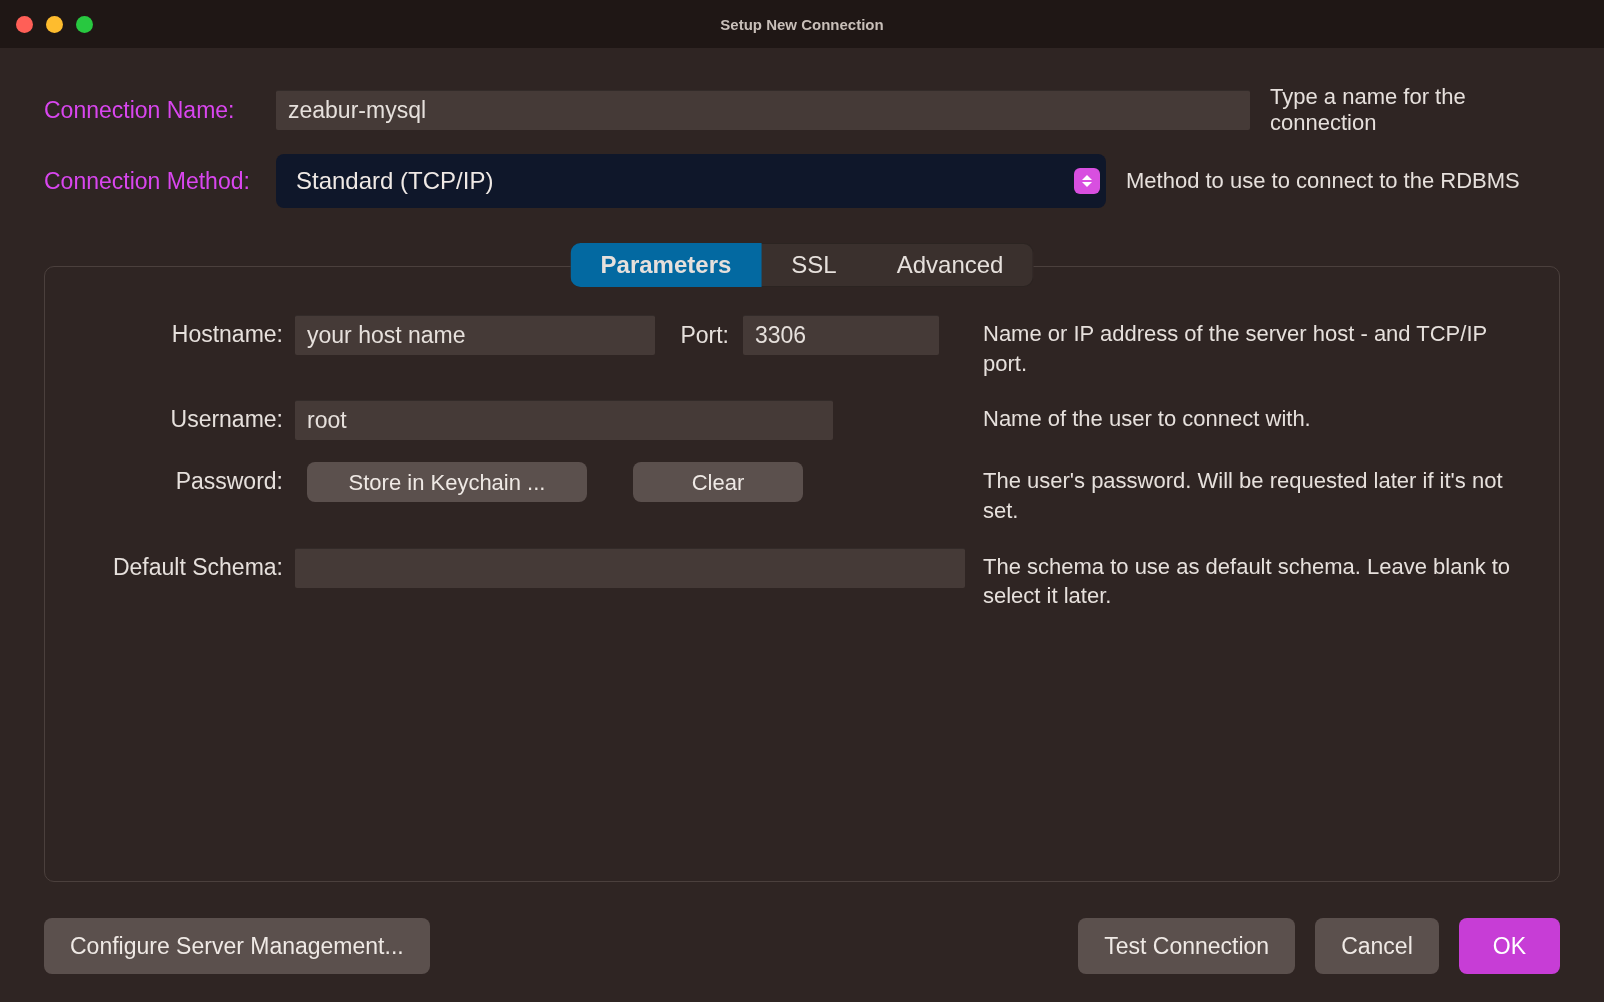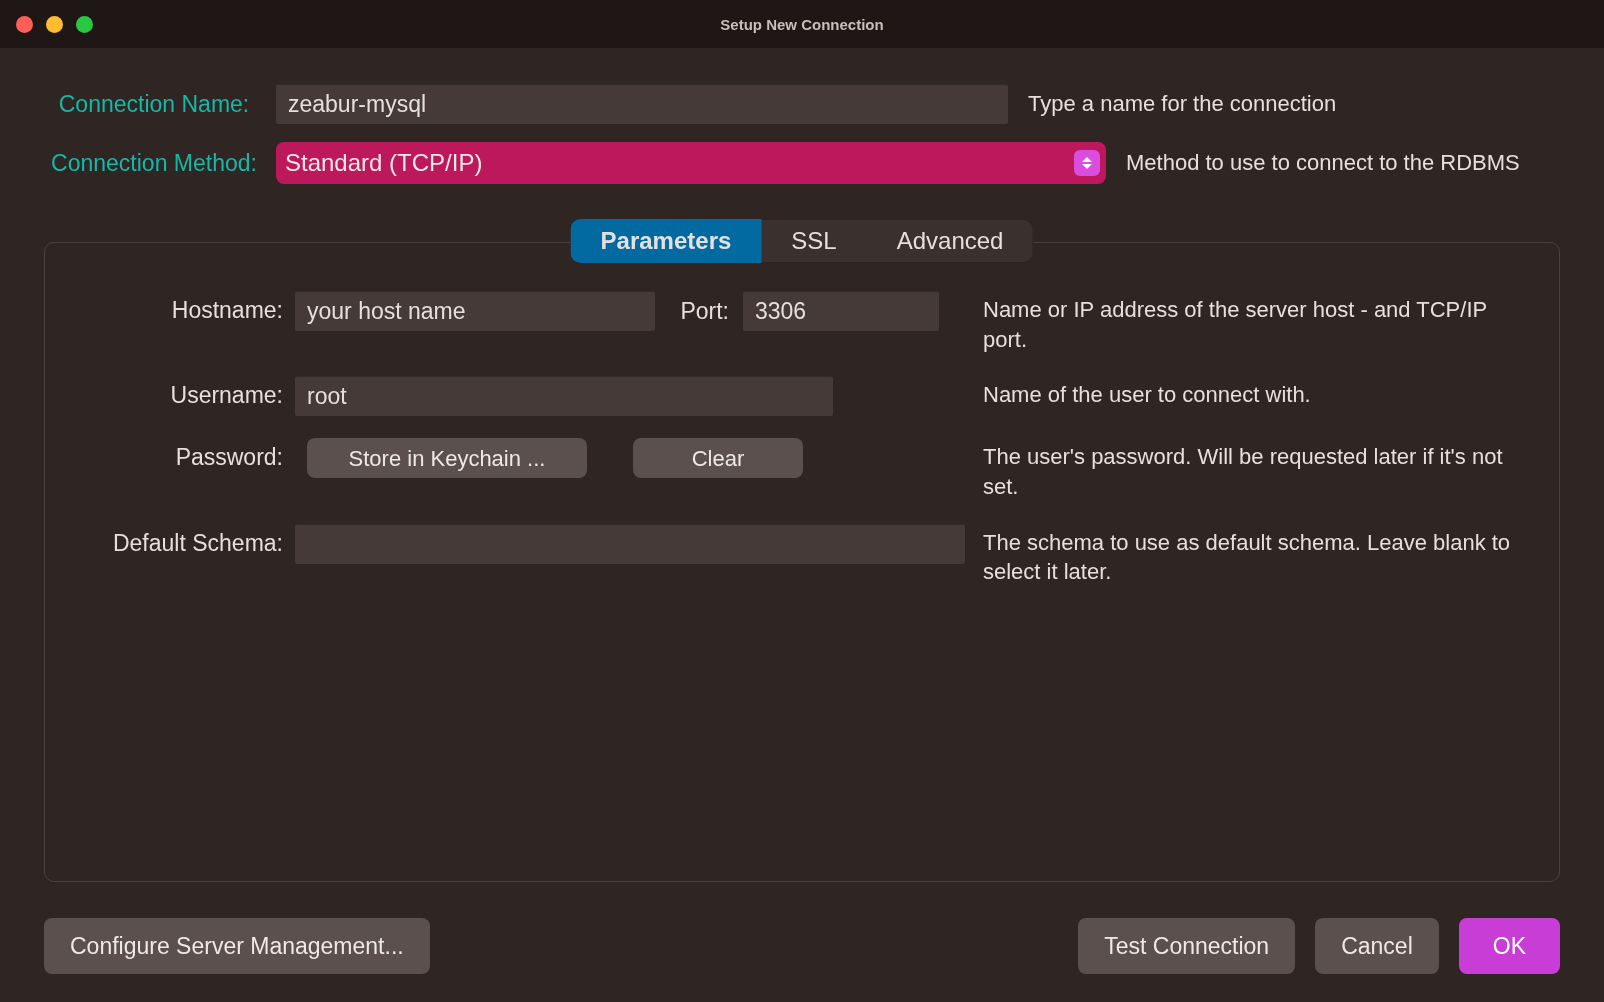--- a/index.html
+++ b/index.html
@@ -53,52 +53,52 @@
     background: #2f2523;
   }
   .row {
     display: flex;
     align-items: center;
     margin-bottom: 18px;
     gap: 12px;
   }
   .row .label {
     width: 220px;
-    text-align: center;
+    text-align: left;
     font-size: 23px;
     font-weight: 500;
-    color: #14b8a6;
+    color: #d946ef;
   }
   .row .help {
     flex: 1;
     font-size: 22px;
     color: #e6e0dc;
     padding-left: 8px;
   }
   .text-input {
     background: #453a37;
     border: none;
     border-top: 1px solid rgba(0,0,0,0.25);
     color: #e6e0dc;
     font-size: 23px;
     padding: 6px 12px;
     height: 40px;
     border-radius: 2px;
     outline: none;
   }
-  #conn-name-input { width: 732px; }
+  #conn-name-input { width: 974px; }
   .select-wrap {
     position: relative;
     width: 830px;
-    height: 42px;
-    background: #be185d;
+    height: 54px;
+    background: #0f172a;
     border-radius: 8px;
     display: flex;
     align-items: center;
-    padding-left: 9px;
+    padding-left: 20px;
     font-size: 24px;
     color: #efe9e5;
   }
   .select-caret {
     position: absolute;
     right: 6px;
     top: 50%;
     transform: translateY(-50%);
     width: 26px; height: 26px;
     border-radius: 6px;

